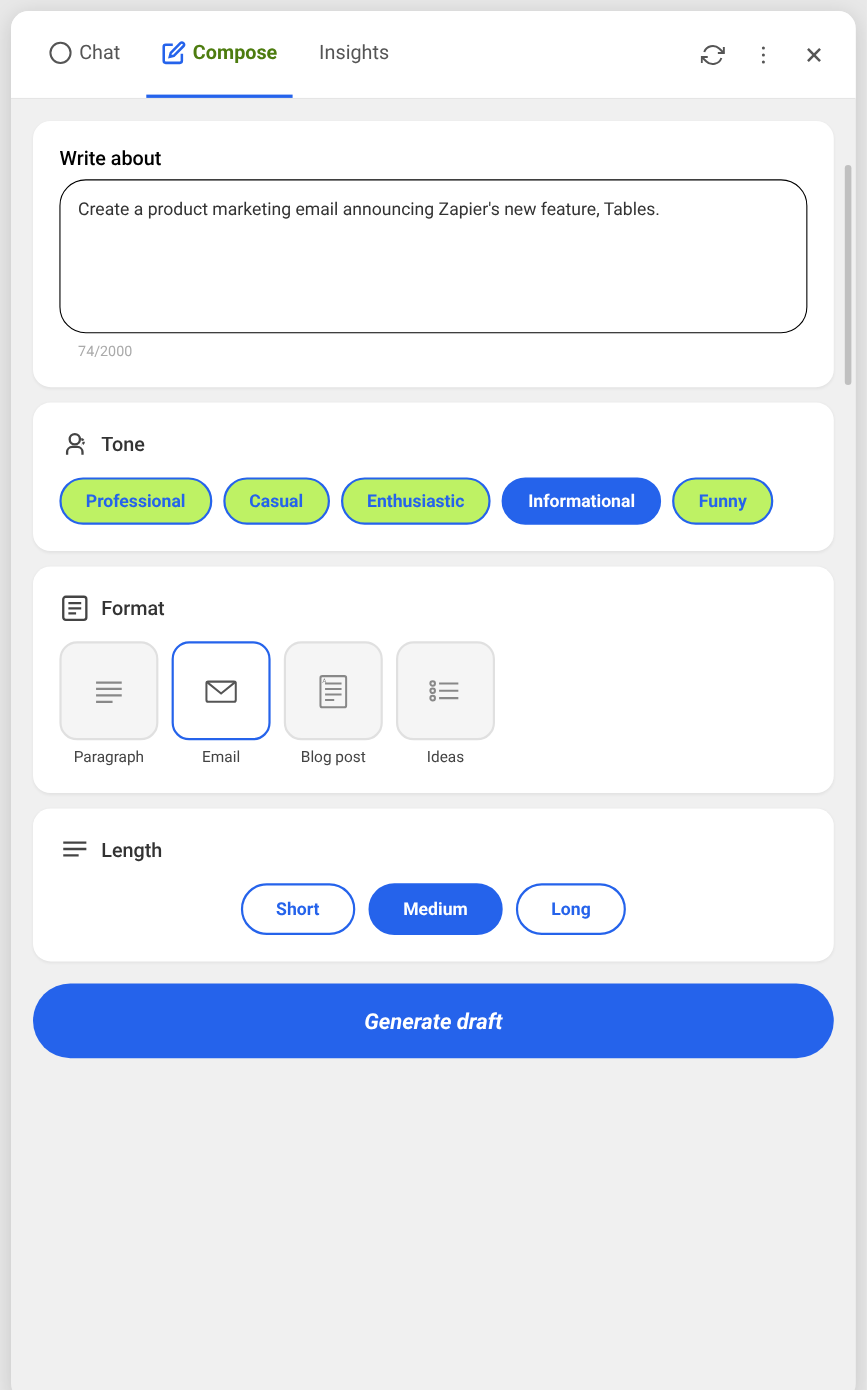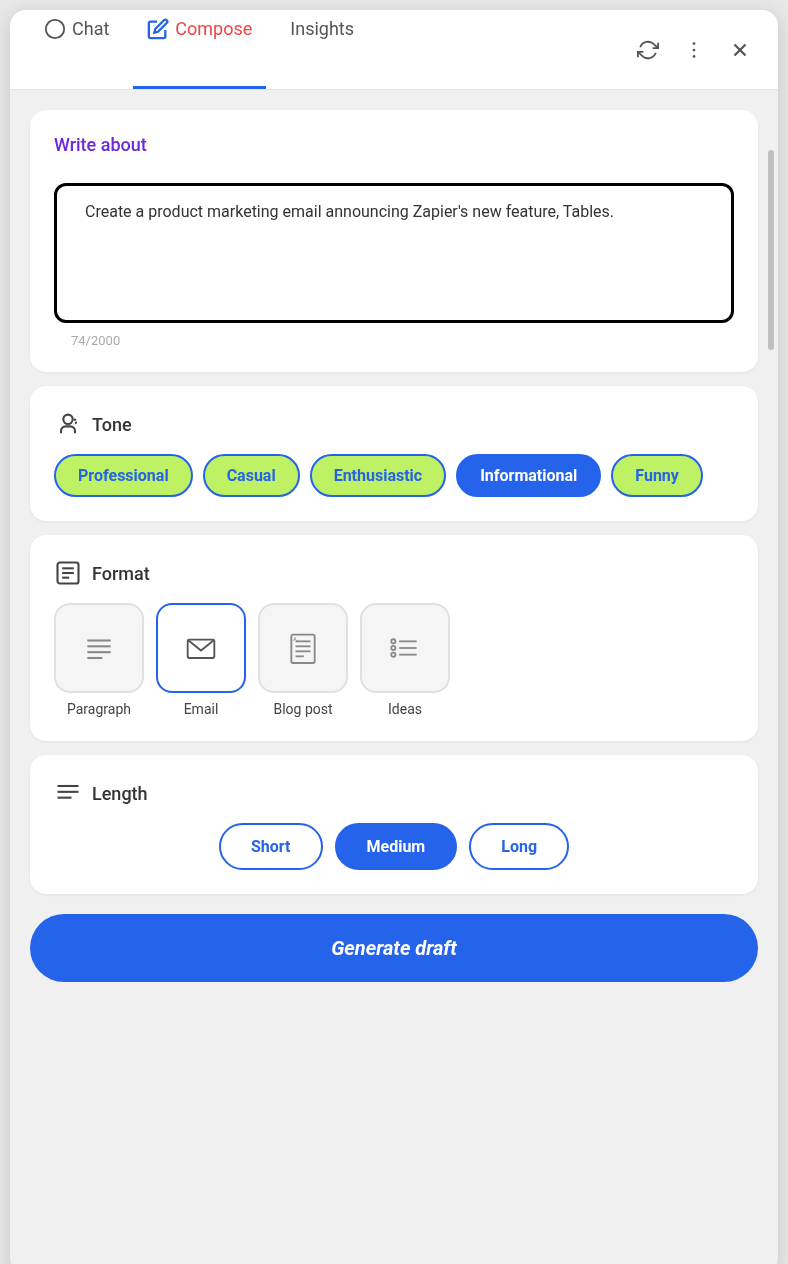--- a/index.html
+++ b/index.html
@@ -33,33 +33,34 @@
       align-items: center;
       background: #fff;
       padding: 0 20px;
       height: 80px;
       border-bottom: 1px solid #e5e5e5;
       gap: 10px;
     }
 
     .tab-item {
       display: flex;
+      align-items: center;
       gap: 6px;
       padding: 8px 14px;
       cursor: pointer;
       font-size: 18px;
       color: #555;
       border-bottom: 3px solid transparent;
       height: 100%;
     }
 
     .tab-item.active {
-      color: #ef4444;
+      color: #4d7c0f;
       border-bottom: 3px solid #2563eb;
-      font-weight: 400;
+      font-weight: 700;
     }
 
     .tab-icon {
       width: 22px;
       height: 22px;
     }
 
     .tab-spacer {
       flex: 1;
     }
@@ -92,29 +93,29 @@
     .card {
       background: #fff;
       border-radius: 16px;
       padding: 24px;
       box-shadow: 0 1px 3px rgba(0,0,0,0.06);
     }
 
     .write-about-label {
       font-size: 18px;
       font-weight: 500;
-      color: #6d28d9;
-      margin-bottom: 28px;
+      color: #000000;
+      margin-bottom: 8px;
     }
 
     .text-input {
       width: 100%;
-      border: 3px solid #000000;
-      border-radius: 12px;
-      padding: 14px 28px;
+      border: 1px solid #000000;
+      border-radius: 24px;
+      padding: 14px 16px;
       font-size: 16px;
       color: #333;
       resize: none;
       min-height: 140px;
       outline: none;
       font-family: inherit;
       line-height: 1.5;
     }
 
     .char-count {

